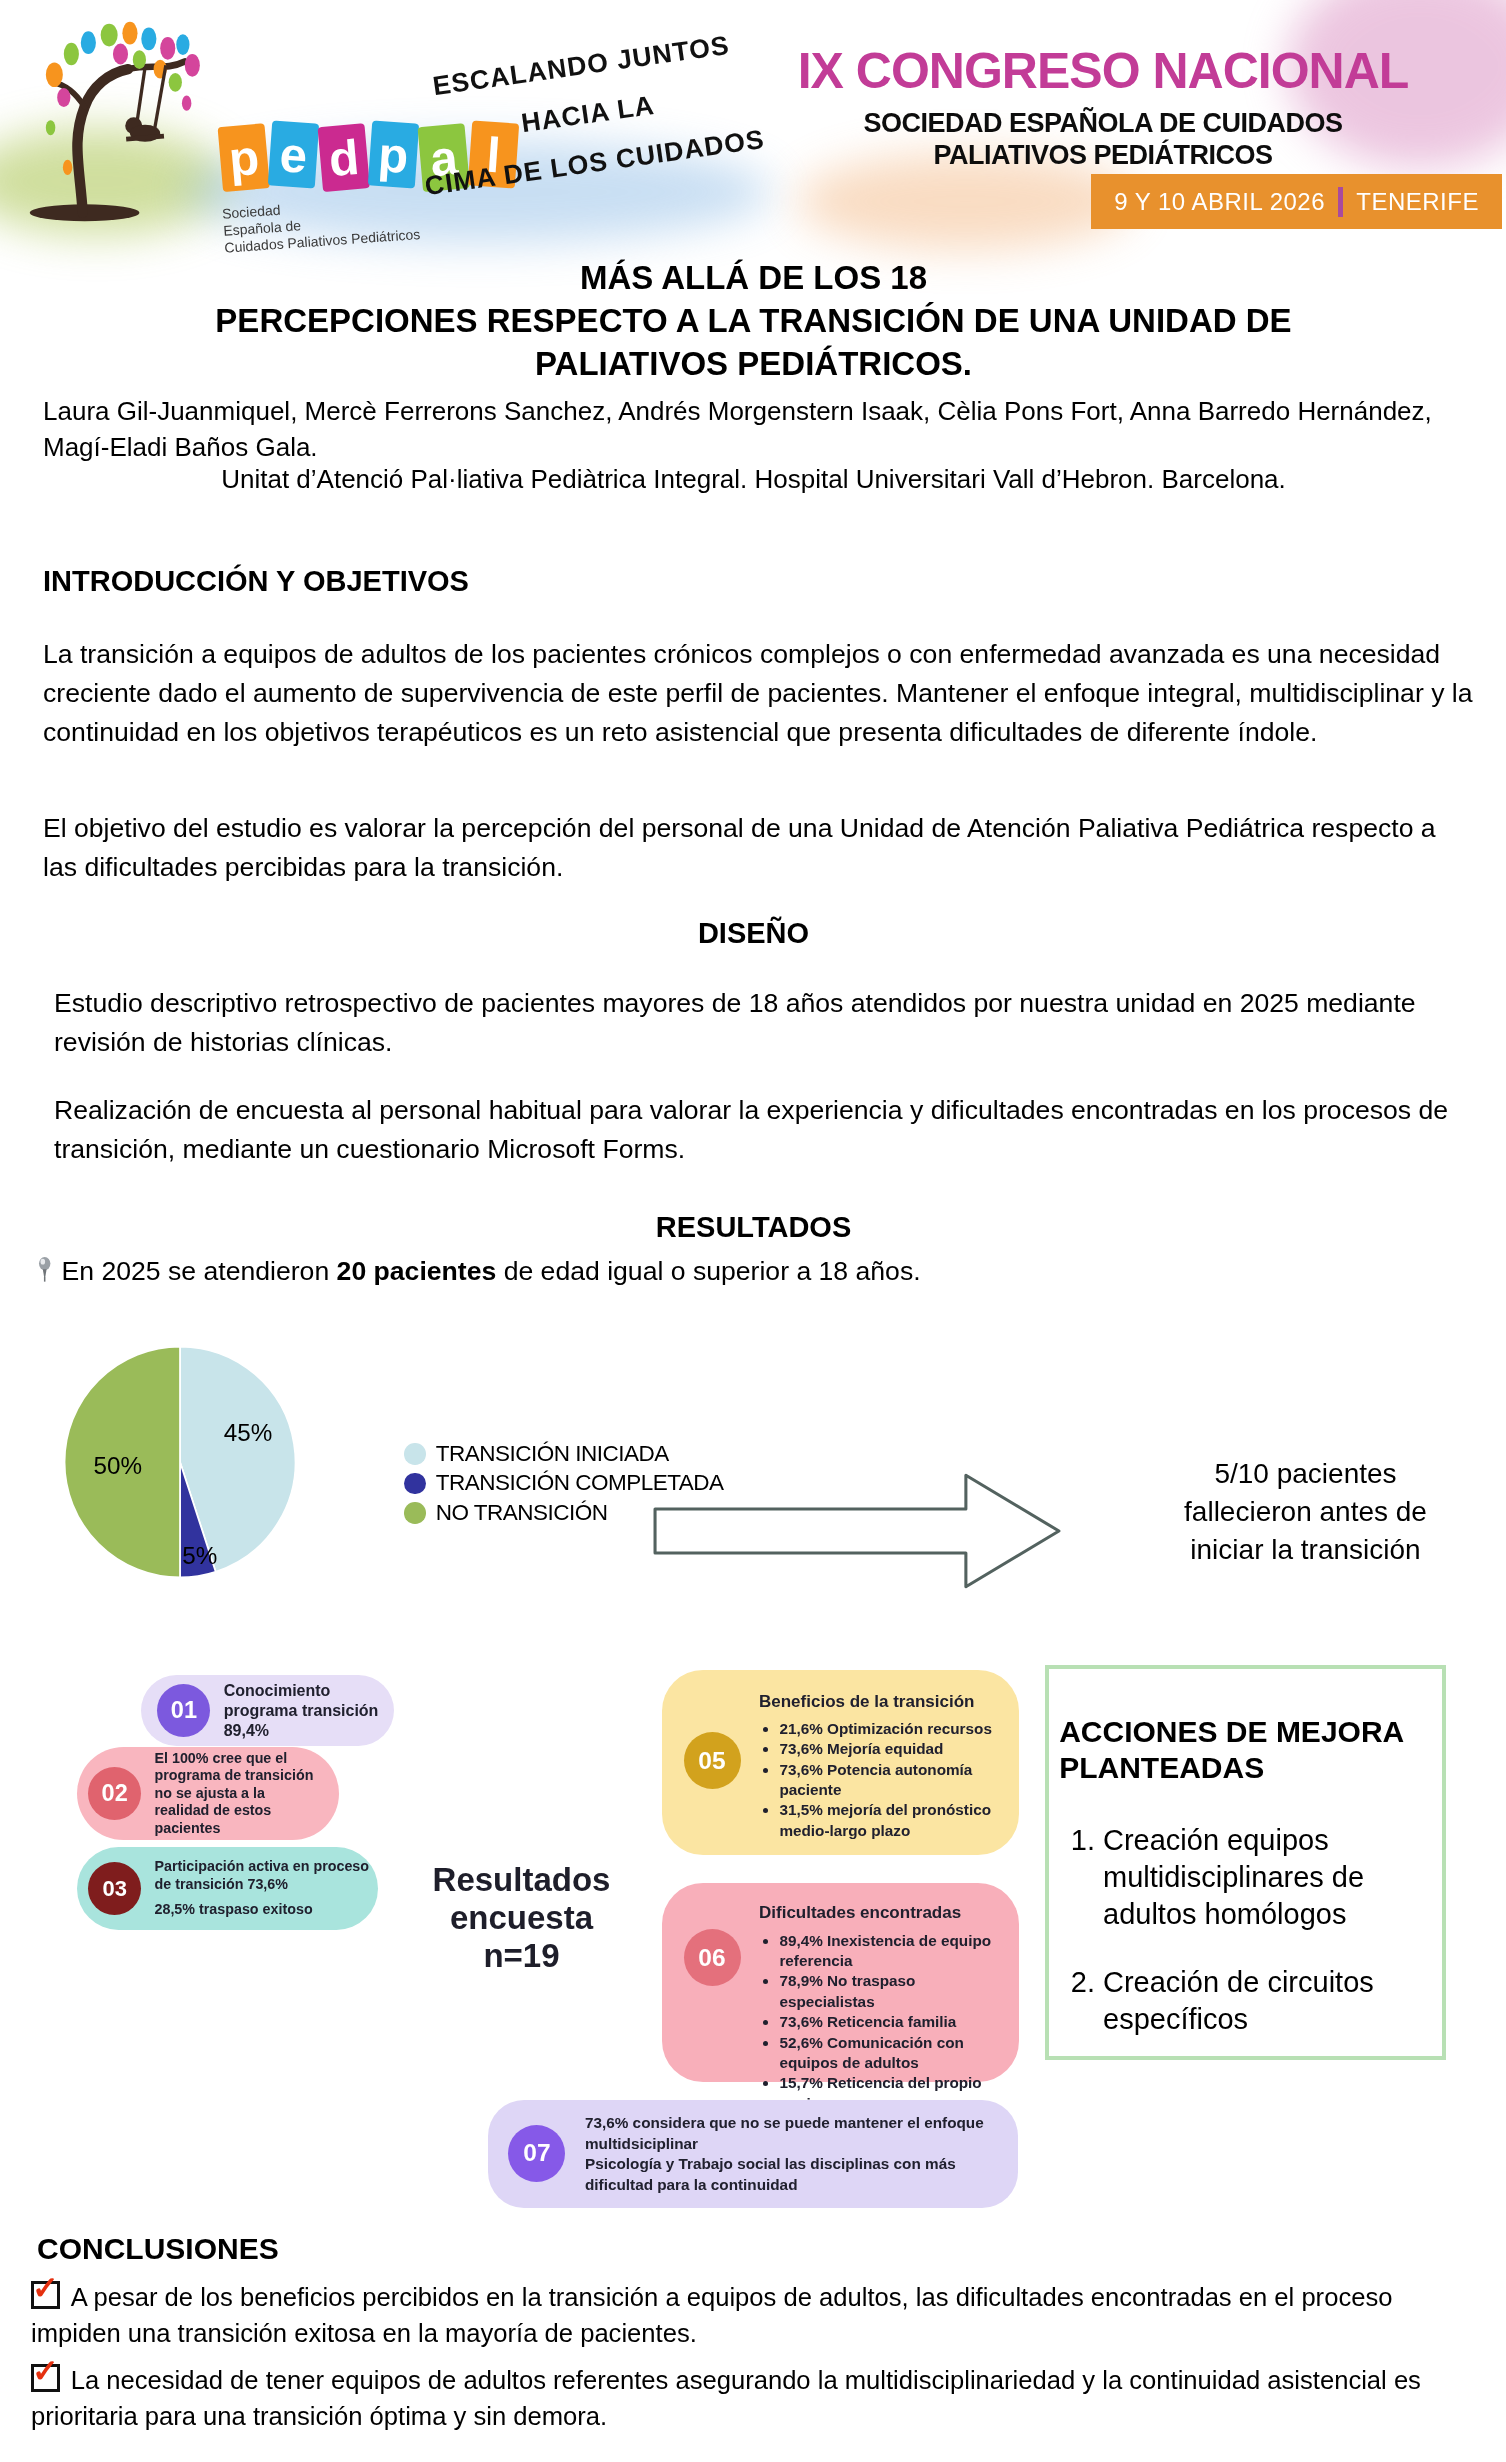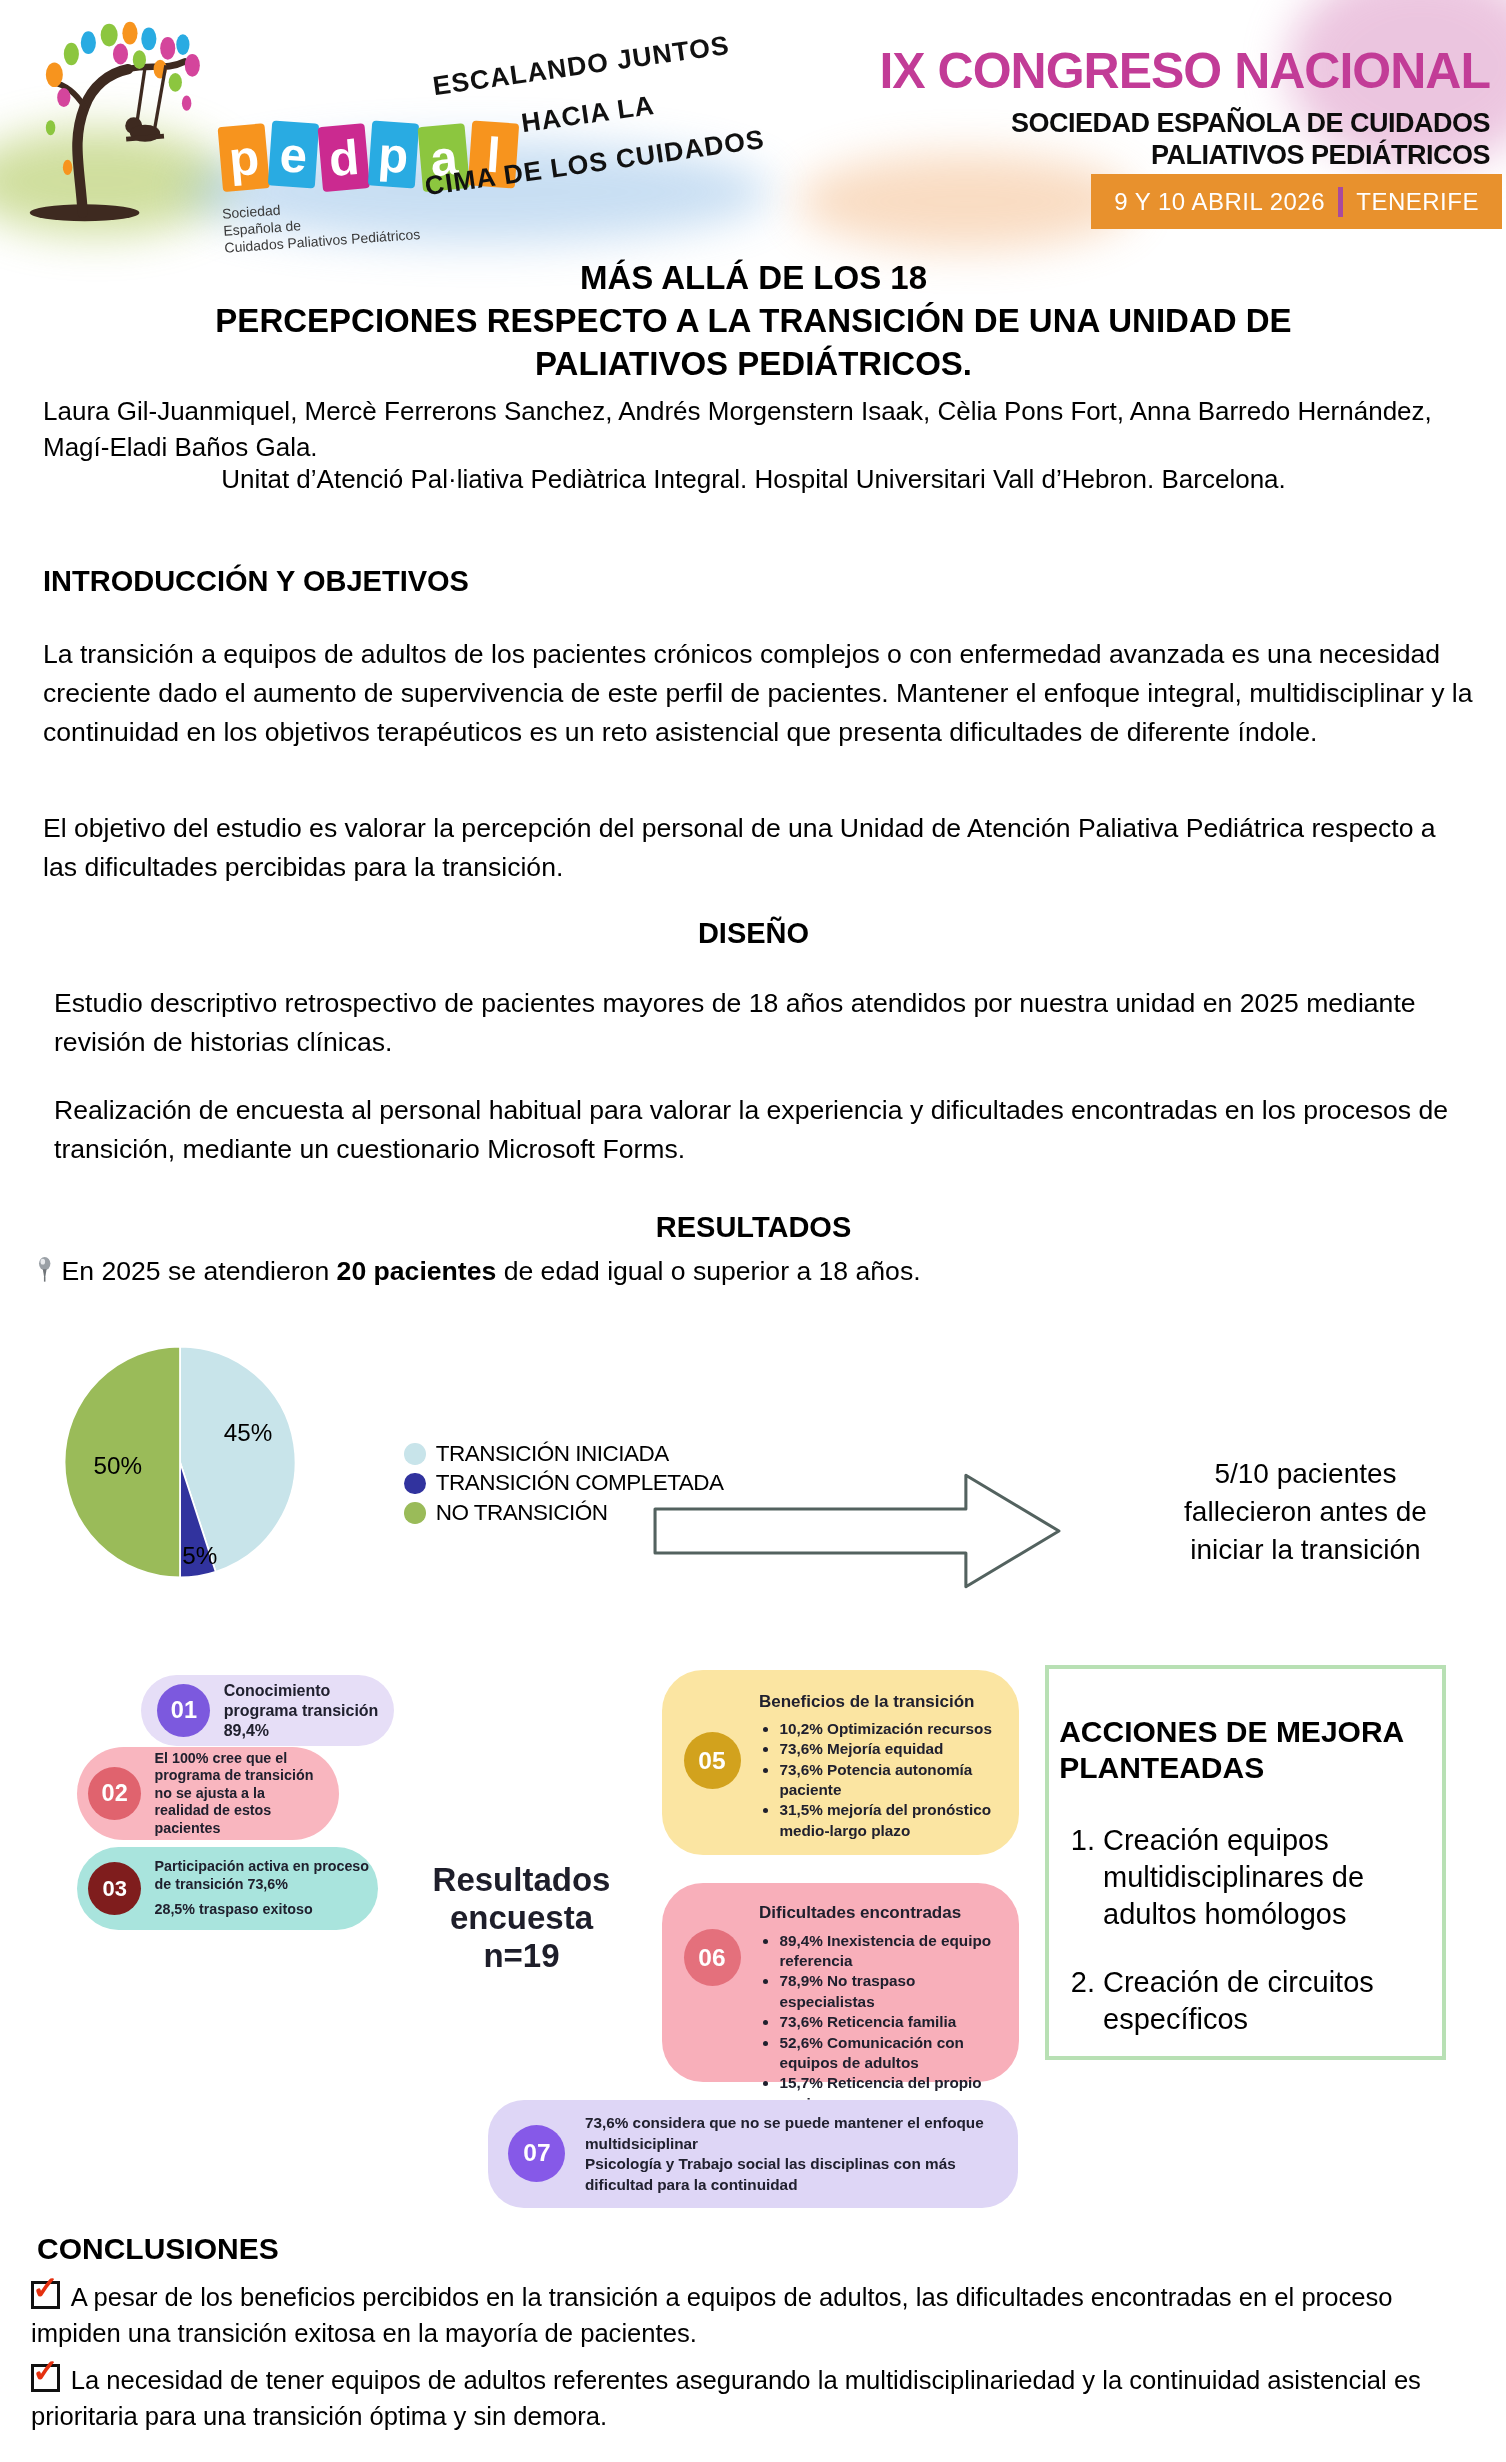--- a/index.html
+++ b/index.html
@@ -19,21 +19,21 @@
   .wm-block{width:47px;height:65px;margin-right:3.1px;display:flex;align-items:center;justify-content:center;
             color:#fff;font-size:49px;font-weight:bold;border-radius:4.1px;}
   .wm-block:nth-child(odd){transform:rotate(-5deg) translateY(3.1px);}
   .wm-block:nth-child(even){transform:rotate(4deg);}
   .logo-sub{position:absolute;left:197px;top:180px;width:307px;font-size:14px;line-height:17px;
             color:#3a3a3a;transform:rotate(-4deg);}
 
   .tagline{left:381px;top:41px;width:414px;text-align:center;transform:rotate(-8deg);
            font-size:26.6px;font-weight:bold;line-height:49px;letter-spacing:1px;color:#111;}
 
-  .congress{left:716px;top:45px;width:774px;text-align:right;padding-right:8px;}
+  .congress{left:716px;top:45px;width:774px;text-align:center;padding-right:8px;}
   .congress-title{font-size:50px;font-weight:800;letter-spacing:-1px;color:#c23c97;line-height:53px;}
   .congress-sub{margin-top:9.2px;font-size:27px;font-weight:800;line-height:32px;color:#0d0d0d;letter-spacing:-0.5px;}
   .badge{position:absolute;right:5.1px;top:174px;height:55px;background:#e8912d;display:flex;
          align-items:center;gap:13.3px;padding:0 23px;}
   .badge-date,.badge-loc{color:#fff;font-size:24px;font-weight:normal;letter-spacing:0.5px;}
   .badge-sep{width:4.6px;height:30px;background:#a94a9e;}
 
   
   .main-title{left:0;top:256px;width:1507px;text-align:center;font-size:33px;font-weight:bold;line-height:43px;}
   .authors{left:43px;top:393px;width:1431px;font-size:26px;line-height:36px;}
@@ -293,21 +293,21 @@
     <div>Resultados</div>
     <div>encuesta</div>
     <div>n=19</div>
   </div>
 
   <div class="bigpill pill-05">
     <div class="num-circle">05</div>
     <div class="bp-body">
       <div class="bp-title">Beneficios de la transición</div>
       <ul>
-        <li>10,2% Optimización recursos</li>
+        <li>21,6% Optimización recursos</li>
         <li>73,6% Mejoría equidad</li>
         <li>73,6% Potencia autonomía paciente</li>
         <li>31,5% mejoría del pronóstico medio-largo plazo</li>
       </ul>
     </div>
   </div>
 
   <div class="bigpill pill-06">
     <div class="num-circle">06</div>
     <div class="bp-body">

